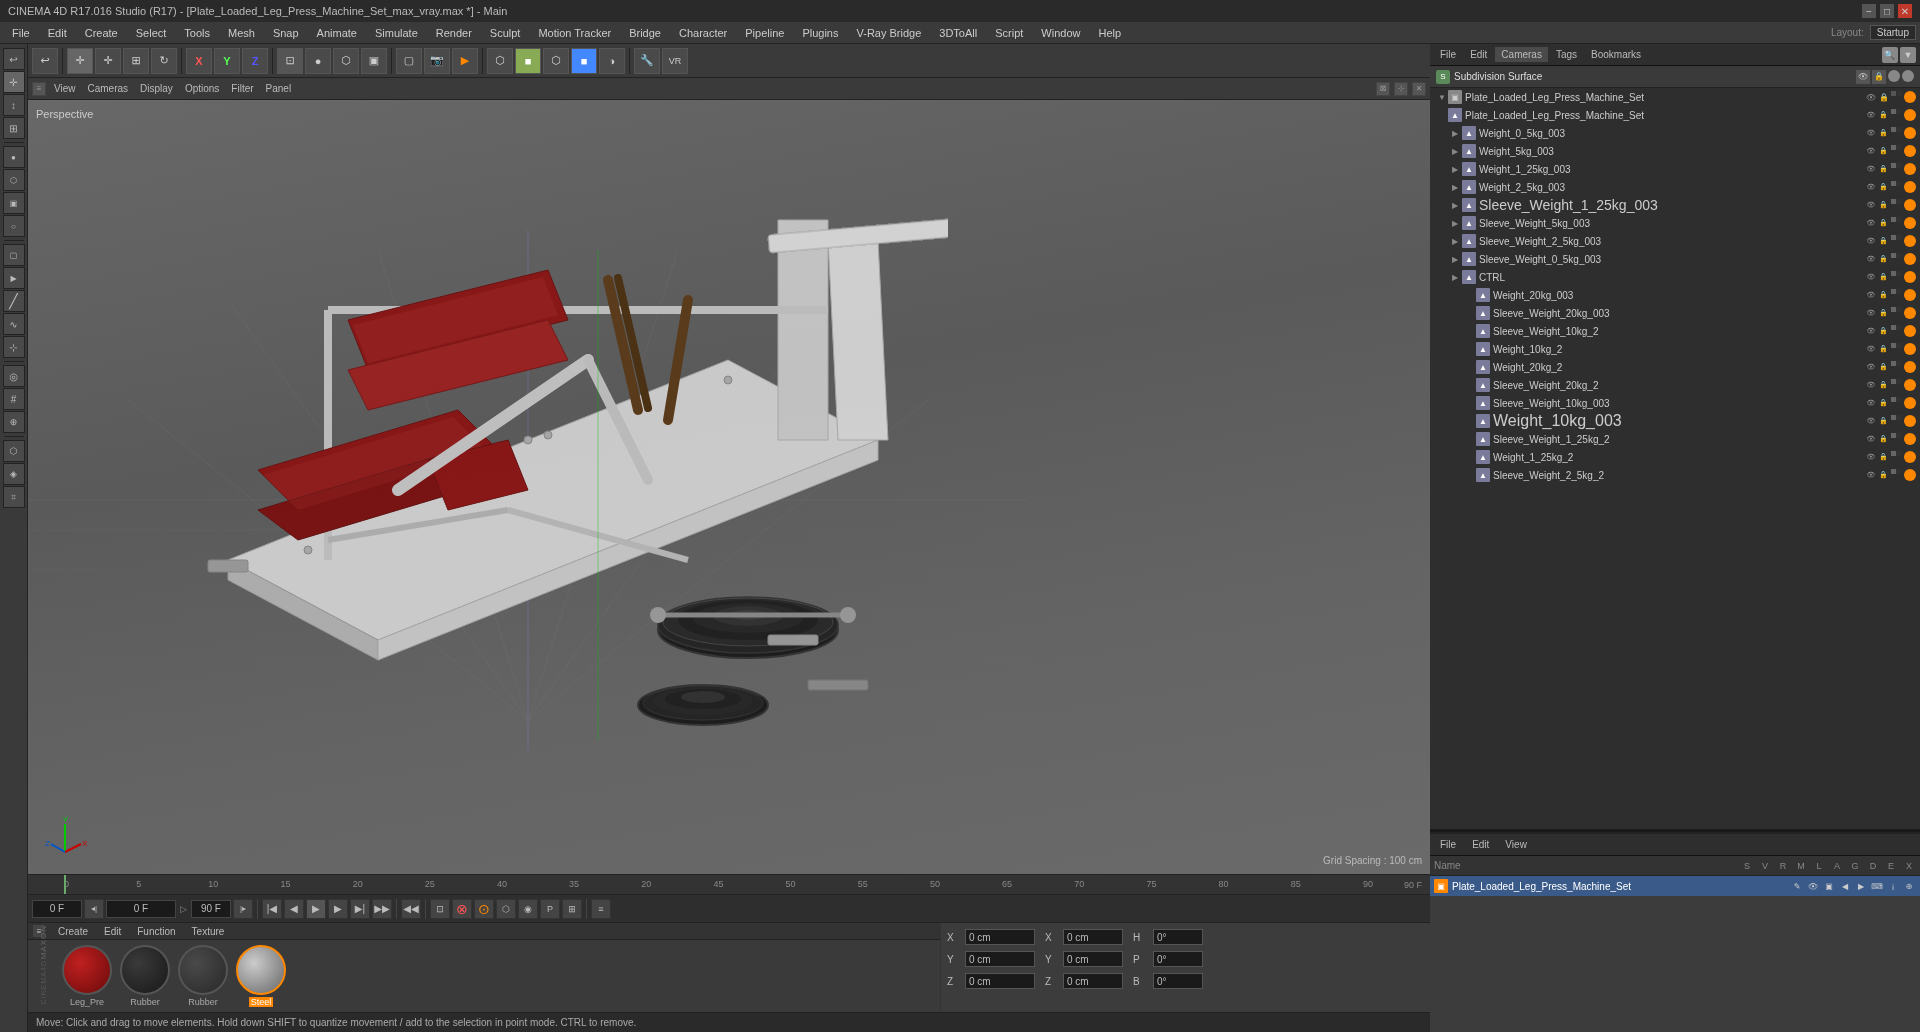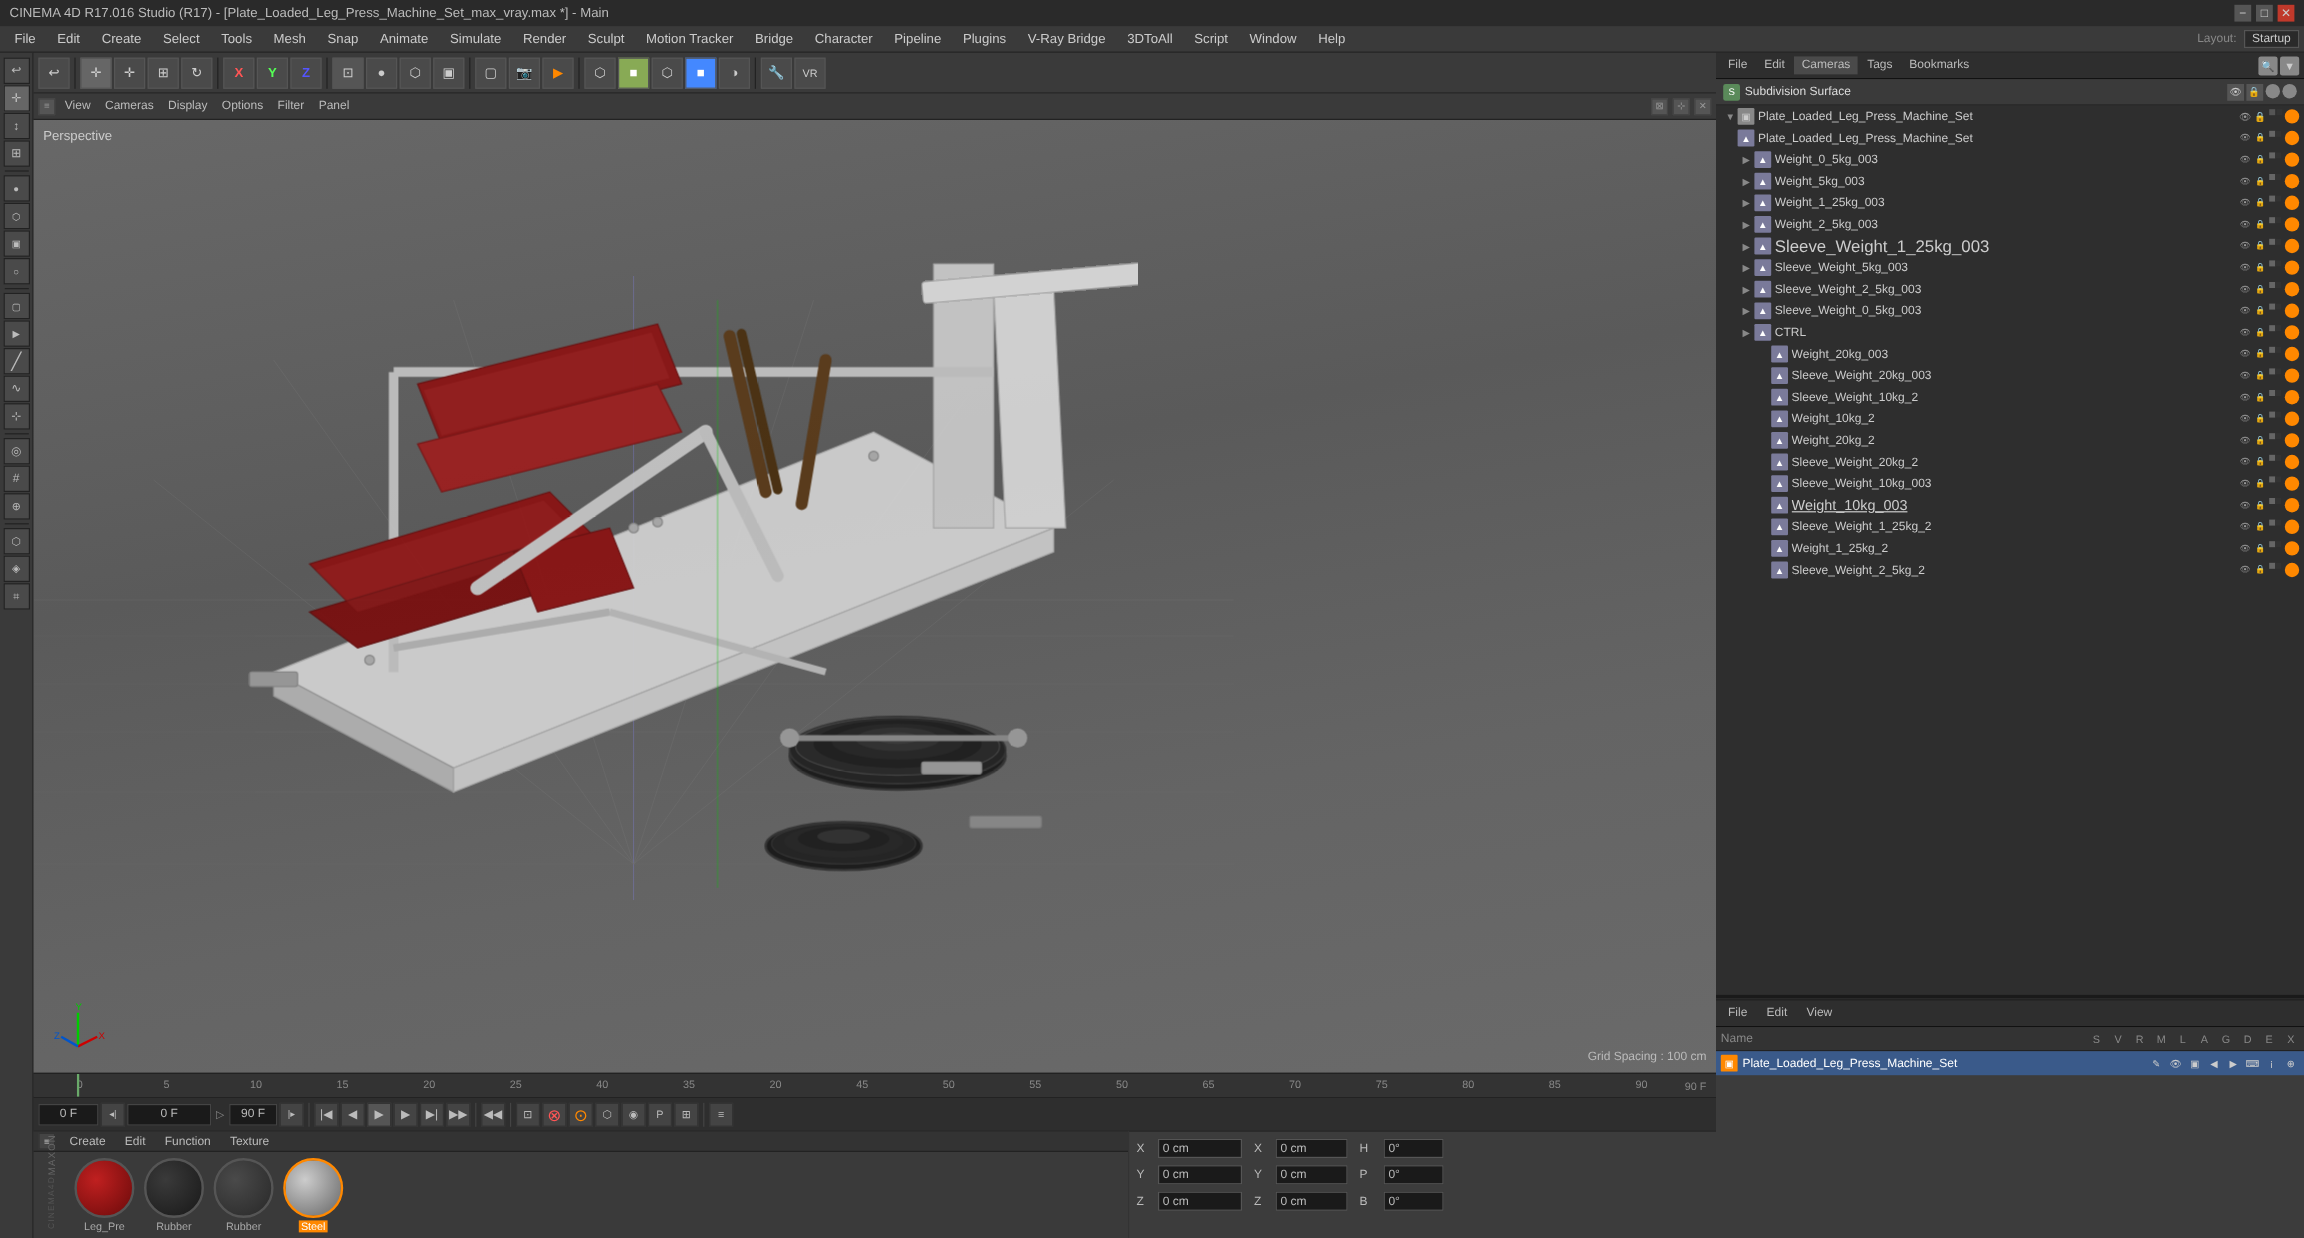--- a/index.html
+++ b/index.html
@@ -433,20 +433,23 @@
                 <input class="coord-input2" value="0 cm" style="">
                 <span class="coord-label3">B</span>
                 <input class="coord-input3" value="0°" style="">
               </div>
             </div>
           </div>
 
         </div>
       </div>
 
+      <div id="statusbar" style="height:20px;background:#2a2a2a;display:flex;align-items:center;padding:0 8px;border-top:1px solid #222;">
+        <span style="font-size:10px;color:#aaa;">Move: Click and drag to move elements. Hold down SHIFT to quantize movement / add to the selection in point mode. CTRL to remove.</span>
+      </div>
     </div>
   </div>
 
   <div id="right-column">
 
     <div style="flex:1;display:flex;flex-direction:column;min-height:0;">
 
       <div style="height:22px;background:#2e2e2e;display:flex;align-items:center;padding:0 4px;gap:2px;border-bottom:1px solid #111;">
         <span class="panel-tab">File</span>
         <span class="panel-tab">Edit</span>
@@ -724,21 +727,21 @@
         <div style="display:flex;gap:0px;width:12px;height:12px;">
           <div style="width:5px;height:5px;background:#666;"></div>
                   <div style="width:5px;height:5px;background:#333;"></div>
         </div>
         <div style="width:12px;height:12px;border-radius:50%;background:#f80;"></div>
       </div>
     </div>
             <div class="obj-item" style="padding-left: 36px;">
       <span style="font-size:8px;color:#888;width:10px;"> </span>
       <div style="width:14px;height:14px;background:#7a7a9a;border-radius:1px;margin-right:3px;font-size:8px;display:flex;align-items:center;justify-content:center;color:#fff;">▲</div>
-      <span style="flex:1;font-size:12px;color:#ccc;overflow:hidden;white-space:nowrap;text-decoration:underline;">Weight_10kg_003</span>
+      <span style="flex:1;font-size:16px;color:#ccc;overflow:hidden;white-space:nowrap;">Weight_10kg_003</span>
       <div style="display:flex;gap:1px;align-items:center;">
         <div style="width:12px;height:12px;font-size:7px;color:#999;display:flex;align-items:center;justify-content:center;">👁</div>
         <div style="width:12px;height:12px;font-size:7px;color:#999;display:flex;align-items:center;justify-content:center;">🔒</div>
         <div style="display:flex;gap:0px;width:12px;height:12px;">
           <div style="width:5px;height:5px;background:#666;"></div>
                   <div style="width:5px;height:5px;background:#333;"></div>
         </div>
         <div style="width:12px;height:12px;border-radius:50%;background:#f80;"></div>
       </div>
     </div>

